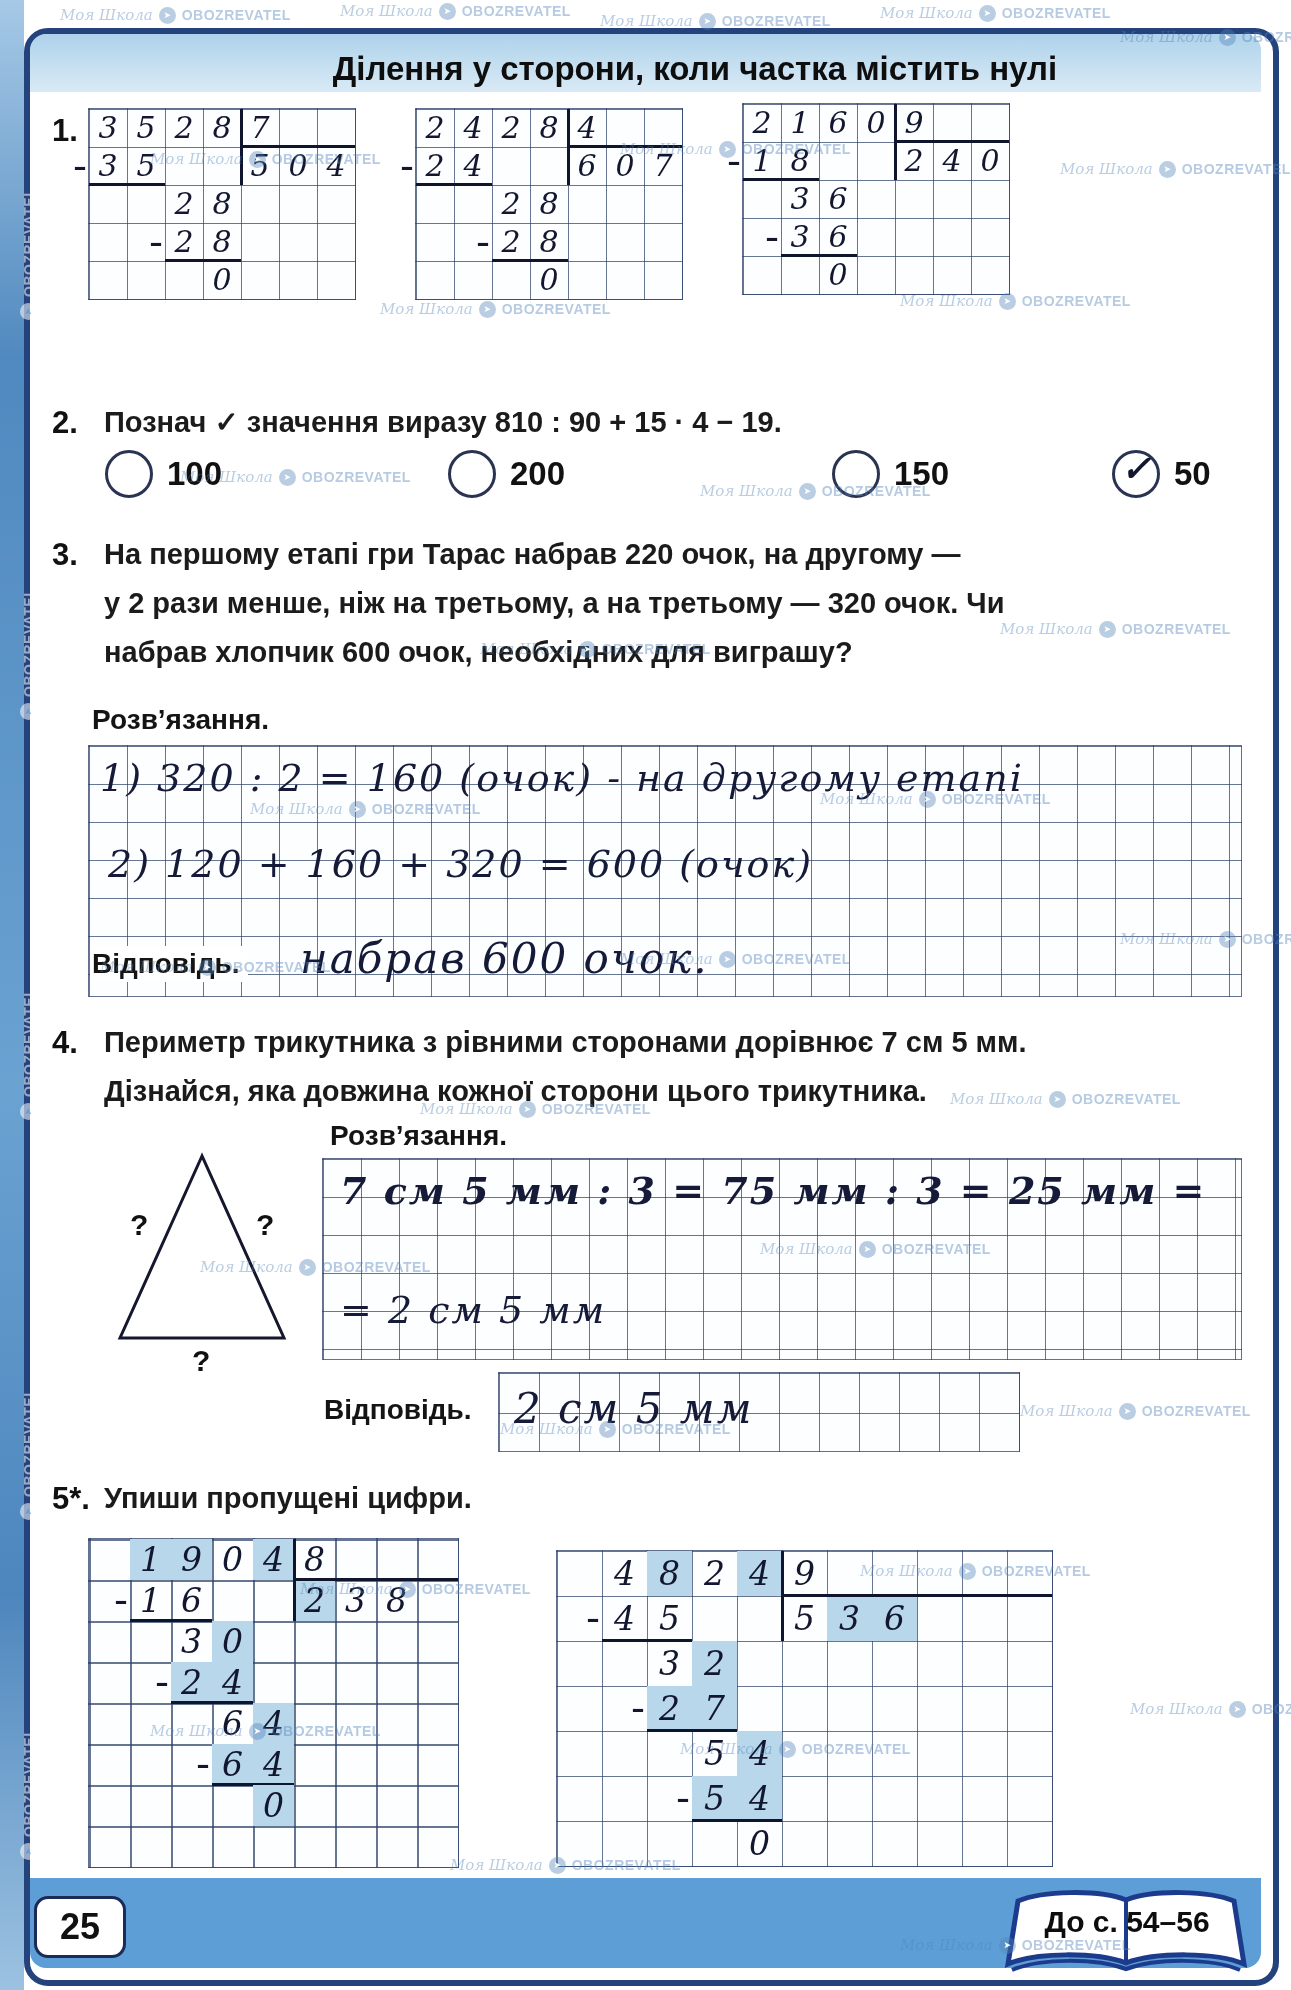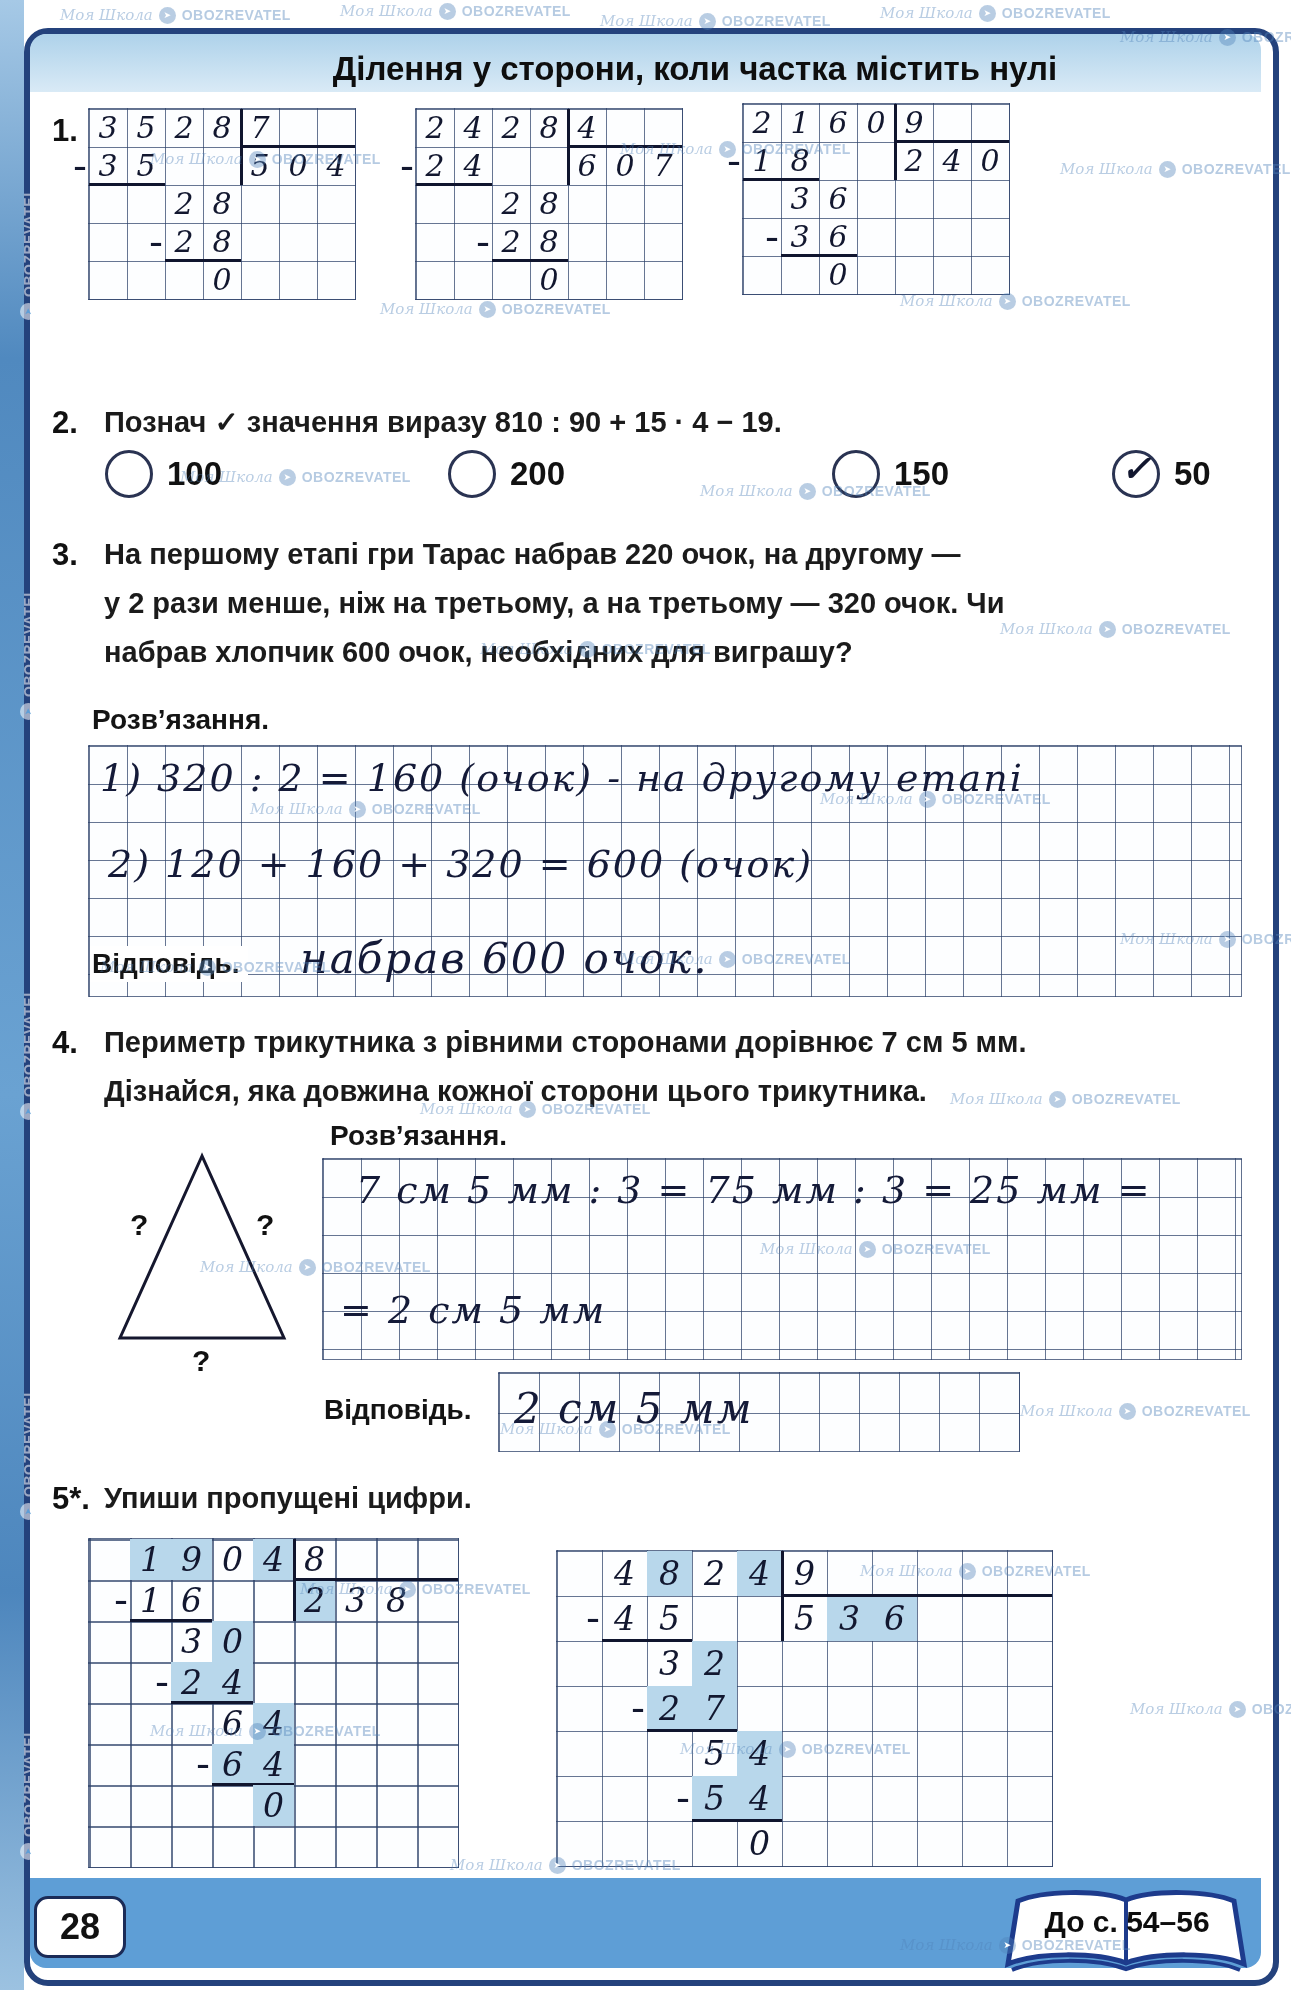--- a/index.html
+++ b/index.html
@@ -203,21 +203,21 @@
   </div>
   <svg class="abs" style="left:112px;top:1148px;" width="180" height="200" viewBox="0 0 180 200">
     <polygon points="90,8 8,190 172,190" fill="none" stroke="#15172e" stroke-width="3"></polygon>
   </svg>
   <div class="qmark" style="left:130px;top:1208px;">?</div>
   <div class="qmark" style="left:256px;top:1208px;">?</div>
   <div class="qmark" style="left:192px;top:1344px;">?</div>
 
   <div class="gridbg" style="left:322px;top:1158px;width:918px;height:200px;"></div>
   <div class="plabel" style="left:328px;top:1118px;">Розв’язання.</div>
-  <div class="hw" style="left:356px;top:1168px;">7 см 5 мм : 3 = 75 мм : 3 = 25 мм =</div>
+  <div class="hw" style="left:340px;top:1168px;font-weight:bold;">7 см 5 мм : 3 = 75 мм : 3 = 25 мм =</div>
   <div class="hw" style="left:340px;top:1256px;margin-top:32px;">= 2 см 5 мм</div>
   <div class="gridbg" style="left:498px;top:1372px;width:520px;height:78px;background-size:40px 40px;"></div>
   <div class="plabel" style="left:322px;top:1392px;">Відповідь.</div>
   <div class="hw hw-answer" style="left:514px;top:1384px;">2 см 5 мм</div>
 
   <div class="prob" style="left:52px;top:1474px;">
     <div class="pnum">5*.</div>
     <div class="ptext">Упиши пропущені цифри.</div>
   </div>
   <div class="division gridbg big" style="left: 88px; top: 1538px; background-size: 41px 41px; width: 369px; height: 328px;">
@@ -272,21 +272,21 @@
       <div class="dcell hl" style="left: 180px; top: 180px; width: 45px; height: 45px; line-height: 45px;">4</div>
       <div class="dcell hl" style="left: 135px; top: 225px; width: 45px; height: 45px; line-height: 45px;">5</div>
       <div class="dcell hl" style="left: 180px; top: 225px; width: 45px; height: 45px; line-height: 45px;">4</div>
       <div class="dminus" style="left: 117px; top: 225px; line-height: 45px;">–</div>
       <div class="dline" style="left: 135px; top: 268px; width: 90px;"></div>
       <div class="dcell" style="left: 180px; top: 270px; width: 45px; height: 45px; line-height: 45px;">0</div>
       <div class="dbar" style="left: 224px; height: 90px;"></div>
       <div class="dhline" style="left: 224px; top: 43px; width: 271px;"></div>
     </div>
 
-  <div class="page-badge">28</div>
+  <div class="page-badge">25</div>
   <svg class="book" viewBox="0 0 252 90">
     <path d="M126,14 C98,3 42,5 18,15 L8,78 C36,66 96,66 126,77 C156,66 216,66 244,78 L234,15 C210,5 154,3 126,14 Z" fill="#ffffff" stroke="#1d3b8c" stroke-width="5"></path>
     <path d="M126,14 L126,77" stroke="#1d3b8c" stroke-width="4"></path>
     <path d="M12,84 C40,72 96,72 126,83 C156,72 212,72 240,84" fill="none" stroke="#1d3b8c" stroke-width="4"></path>
   </svg>
   <div class="book-text">До с. 54–56</div>
 
 <div class="wm" style="left: 60px; top: 6px;">
       <span class="sch">Моя Школа</span>
       <span class="ico">➤</span>

